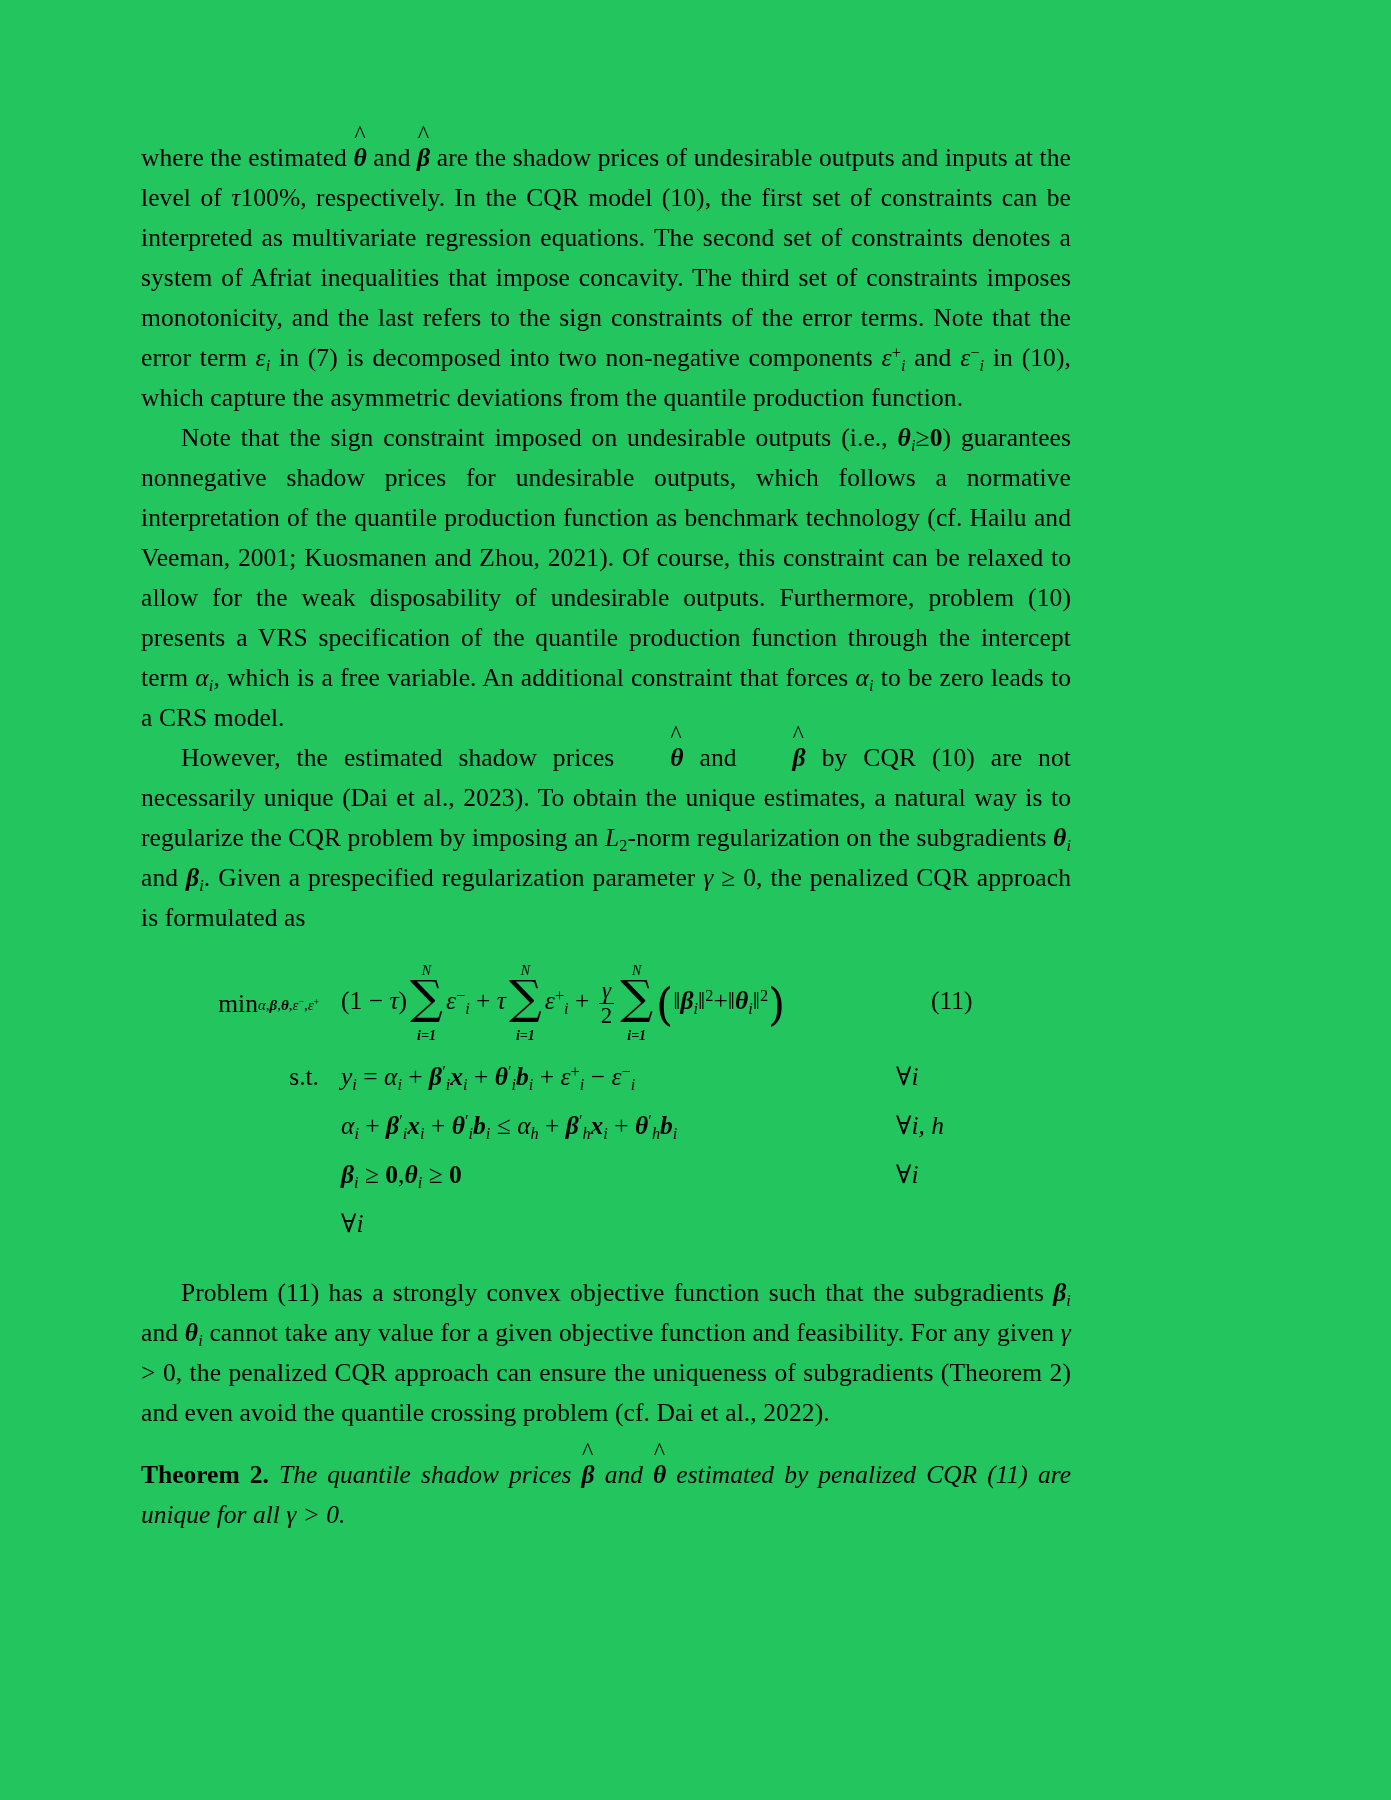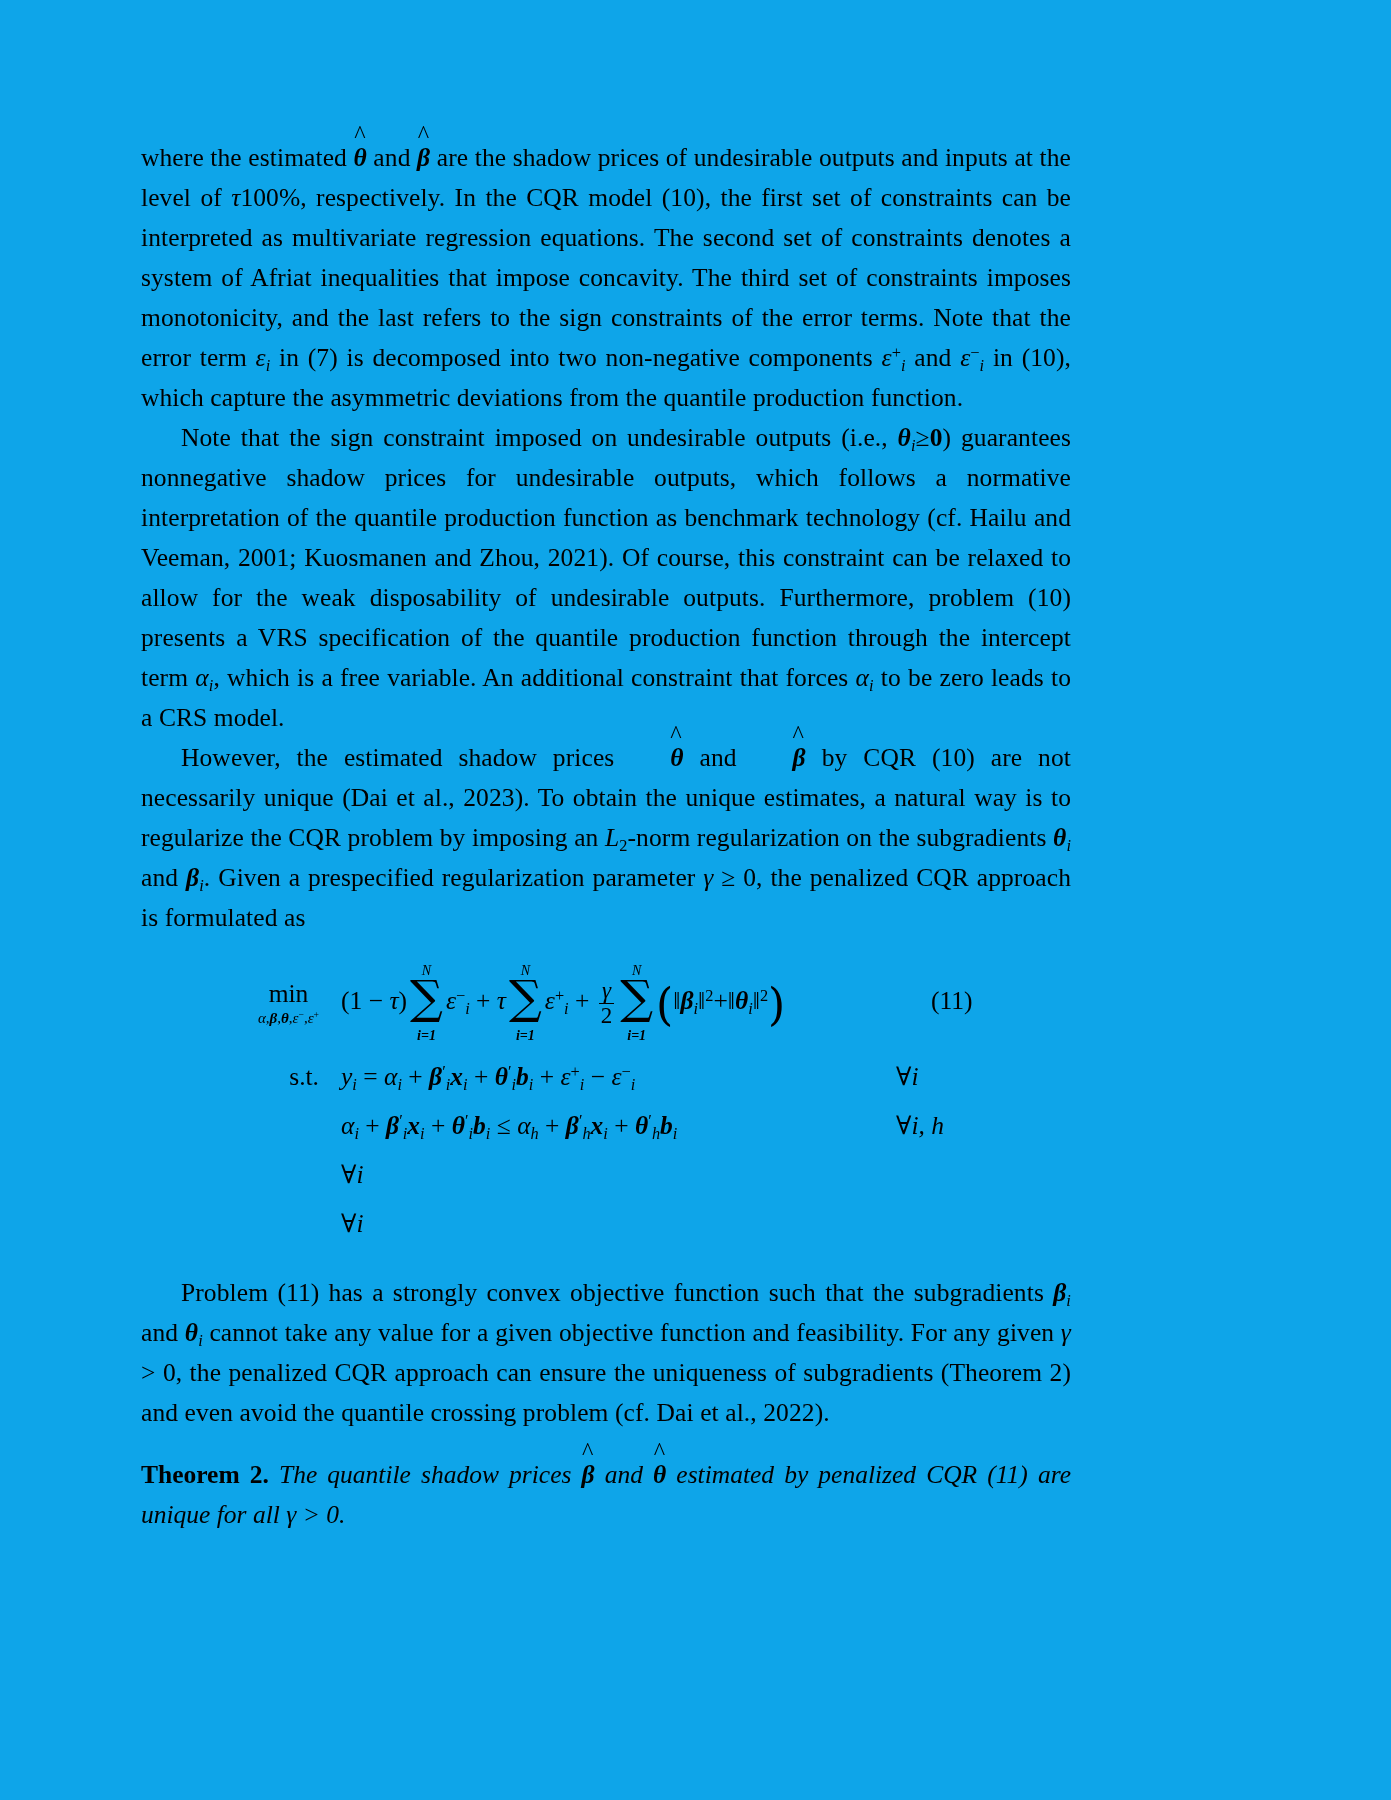--- a/index.html
+++ b/index.html
@@ -8,21 +8,21 @@
     background: #ffffff;
   }
   body {
     font-family: "Liberation Serif", "DejaVu Serif", serif;
     color: #000000;
   }
   .page {
     position: relative;
     width: 1391px;
     height: 1800px;
-    background: #0ea5e9;
+    background: #22c55e;
     overflow: hidden;
     box-sizing: border-box;
   }
   .content {
     position: absolute;
     left: 141px;
     top: 138px;
     width: 930px;
   }
 
@@ -90,21 +90,21 @@
   }
   .eq-qual {
     width: 175px;
     flex: 0 0 175px;
     text-align: left;
   }
 
   
   .minop {
     display: inline-flex;
-    flex-direction: column;
+    flex-direction: row;
     align-items: center;
     vertical-align: middle;
     line-height: 1;
   }
   .minop .op { font-style: normal; font-size: 25.5px; }
   .minop .lim { font-size: 15px; margin-top: 4px; white-space: nowrap; }
 
   
   .sumop {
     display: inline-flex;
@@ -224,20 +224,21 @@
       </div>
 
       <div class="eqrow eqline">
         <div class="eq-lead"></div>
         <div class="eq-body"><span class="mi">α</span><sub class="mi">i</sub> <span>+</span> <span class="mbf">β</span><sup>′</sup><sub class="mi">i</sub><span class="mbf">x</span><sub class="mi">i</sub> <span>+</span> <span class="mbf">θ</span><sup>′</sup><sub class="mi">i</sub><span class="mbf">b</span><sub class="mi">i</sub> <span>≤</span> <span class="mi">α</span><sub class="mi">h</sub> <span>+</span> <span class="mbf">β</span><sup>′</sup><sub class="mi">h</sub><span class="mbf">x</span><sub class="mi">i</sub> <span>+</span> <span class="mbf">θ</span><sup>′</sup><sub class="mi">h</sub><span class="mbf">b</span><sub class="mi">i</sub></div>
         <div class="eq-qual"><span>∀</span><span class="mi">i, h</span></div>
       </div>
 
       <div class="eqrow eqline">
         <div class="eq-lead"></div>
+        <div class="eq-body"><span class="mbf">β</span><sub class="mi">i</sub> <span>≥</span> <span style="font-weight:bold">0</span><span>,</span><span class="mbf">θ</span><sub class="mi">i</sub> <span>≥</span> <span style="font-weight:bold">0</span></div>
         <div class="eq-qual"><span>∀</span><span class="mi">i</span></div>
       </div>
 
       <div class="eqrow eqline">
         <div class="eq-lead"></div>
         <div class="eq-qual"><span>∀</span><span class="mi">i</span></div>
       </div>
     </div>
 
     <div class="gap-md"></div>

